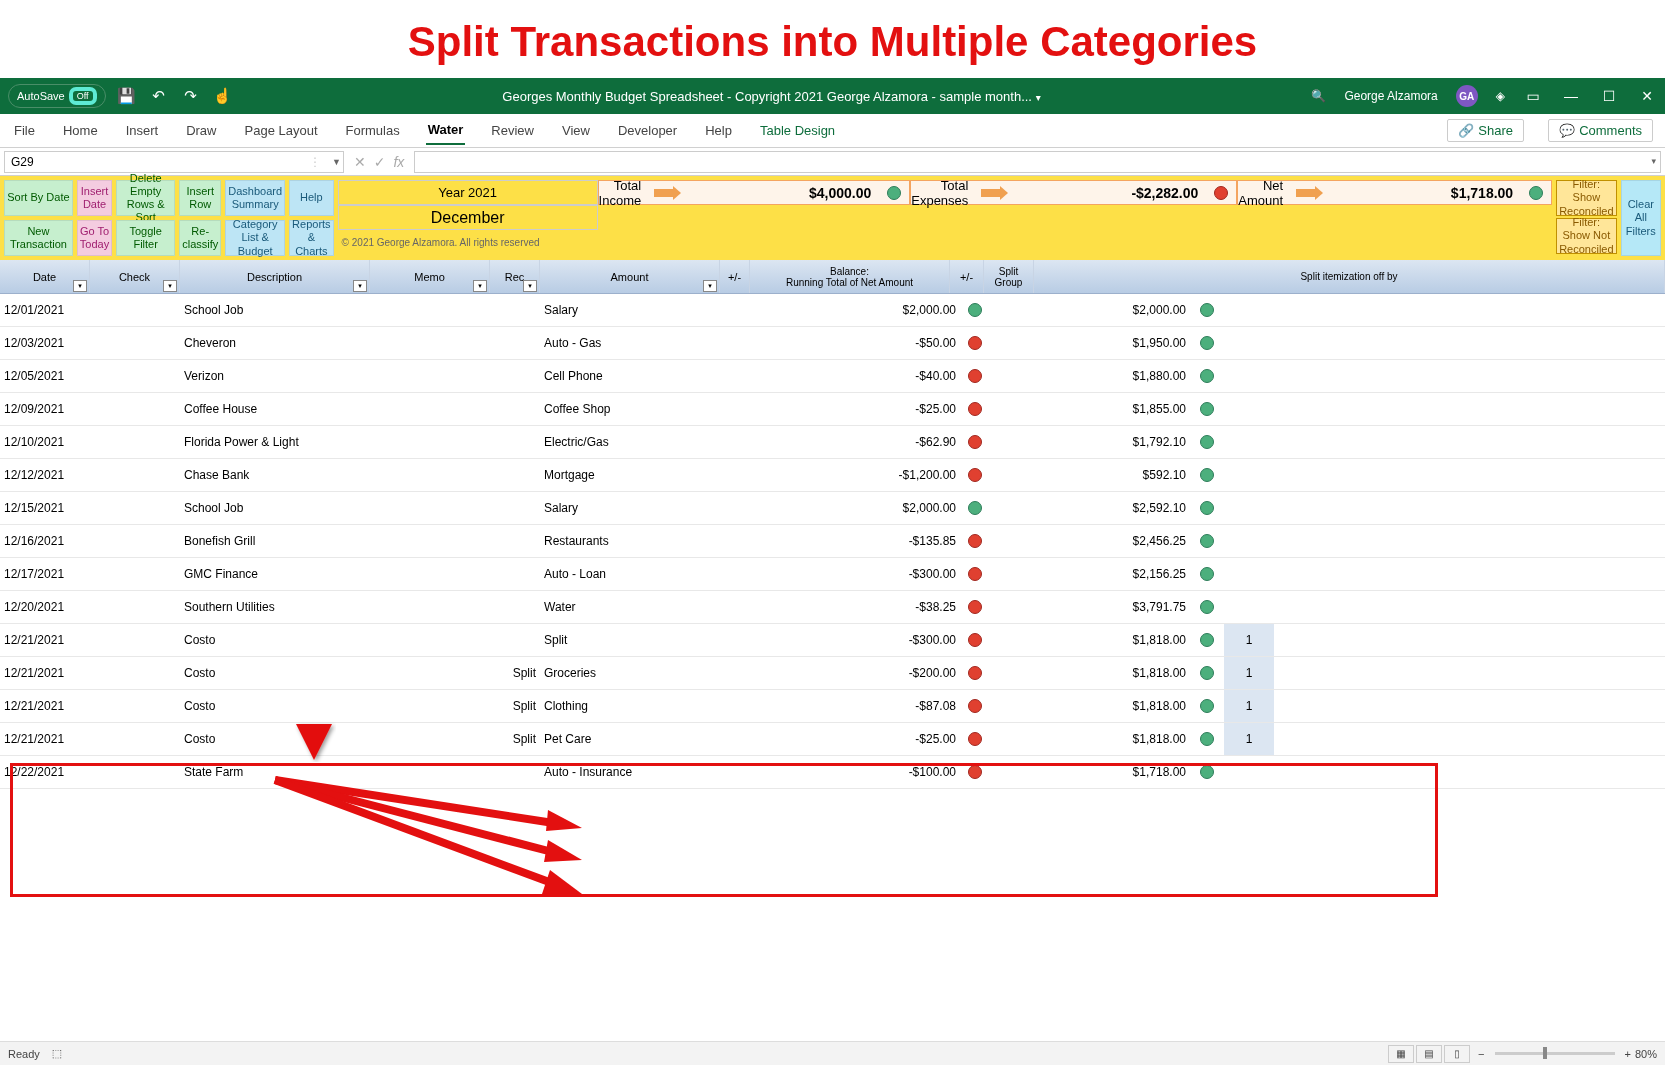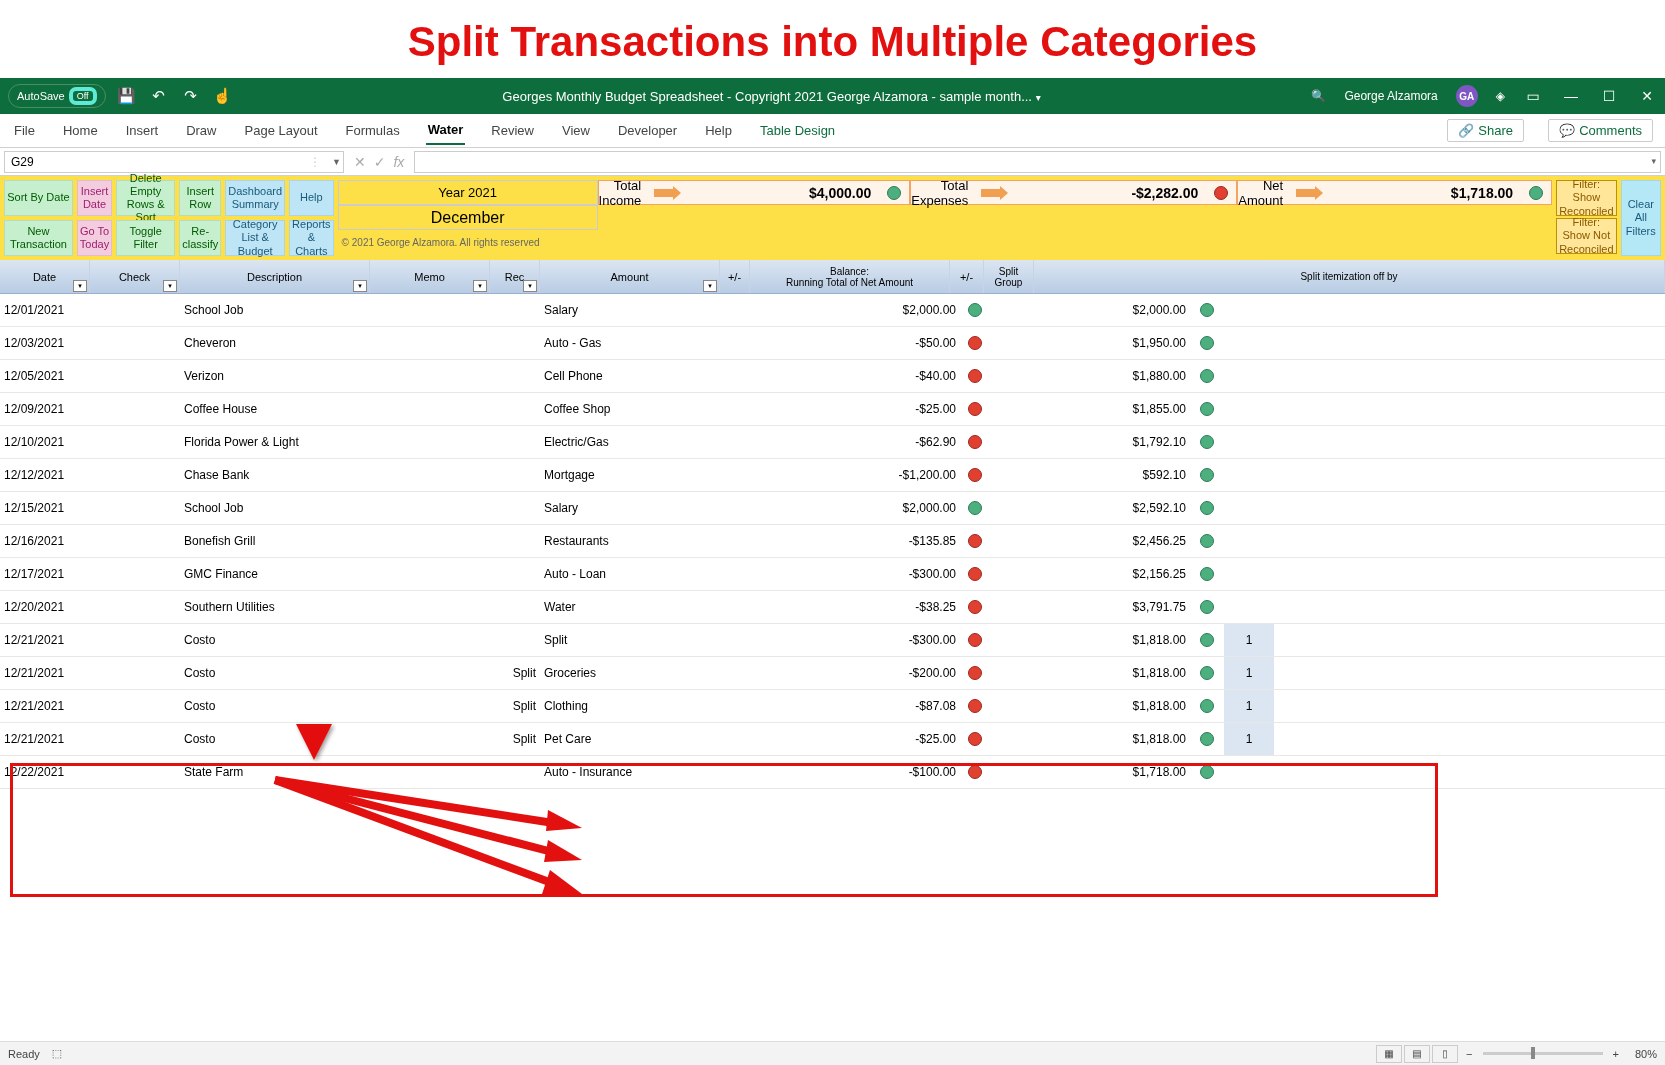--- a/index.html
+++ b/index.html
@@ -554,14 +554,14 @@
   <div class="view-btns">
     <span class="vbtn">▦</span>
     <span class="vbtn">▤</span>
     <span class="vbtn">▯</span>
   </div>
   <span style="margin-left:8px">−</span>
   <div class="zoom-track">
       <div class="zoom-thumb"></div>
     </div>
   <span>+</span>
-  <span style="margin-left:16px">80%</span>
+  <span style="margin-left:4px">80%</span>
 </div>
 
 </body></html>

